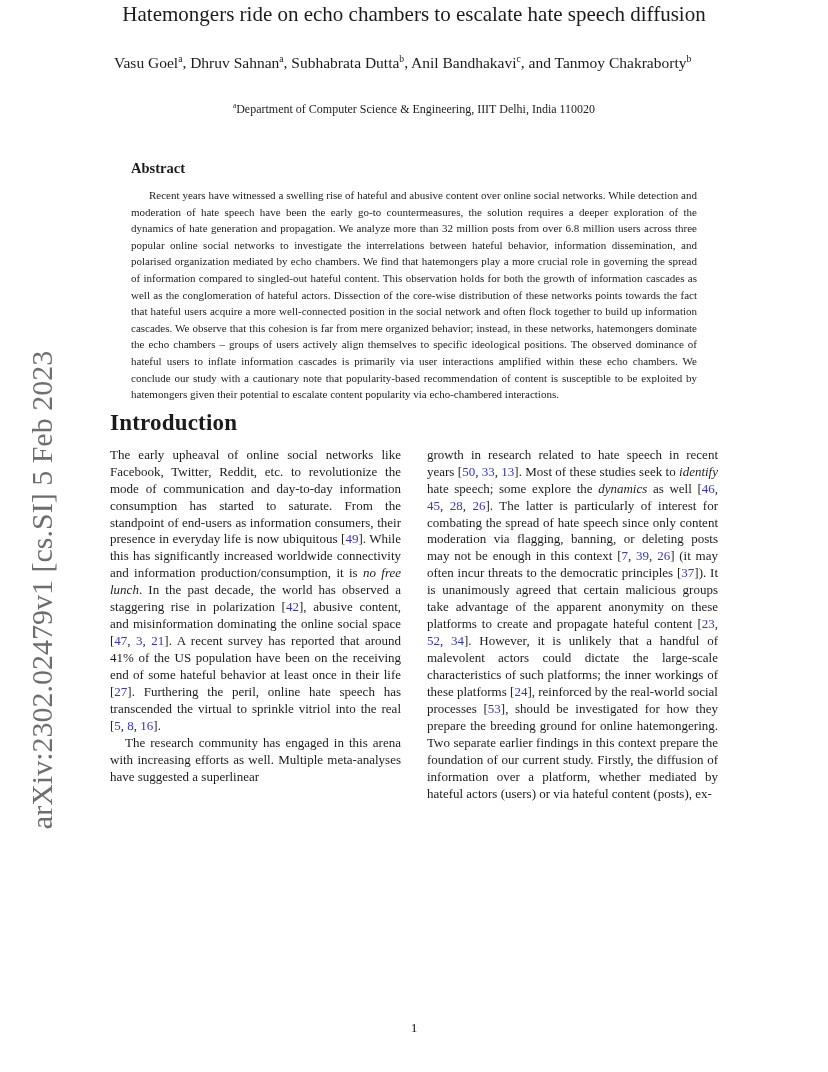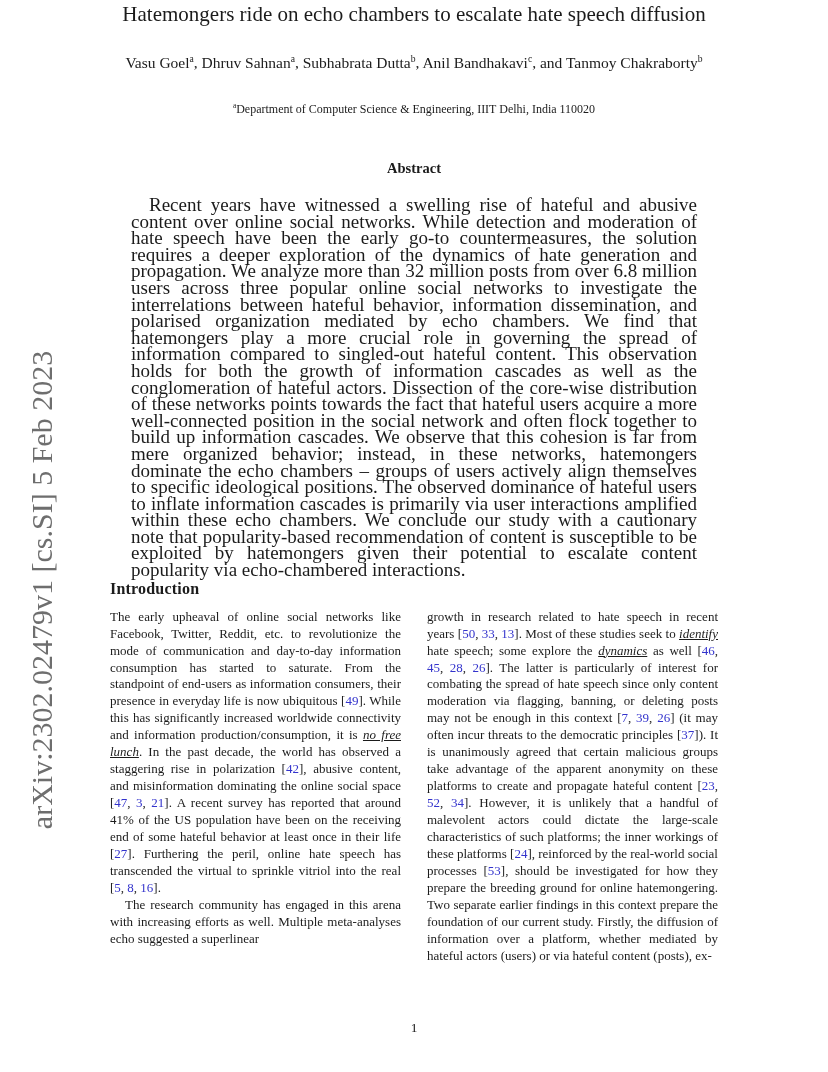--- a/index.html
+++ b/index.html
@@ -17,45 +17,44 @@
     color:var(--text-color);
   }
   .content{margin:0 110px;}
   .title{
     text-align:center;
     font-size:21px;line-height:29px;
     max-width:600px;margin:0 auto;
     font-weight:normal;
   }
   .authors{
-    text-align:center;
     font-size:15.5px;line-height:19.5px;
     margin:24px auto 0 auto;max-width:600px;
   }
   sup{font-size:0.62em;line-height:0;}
   .affiliations{margin-top:27px;text-align:center;font-size:12px;line-height:18.5px;}
   .abstract{width:566px;margin:0 auto;}
   .abstract-heading{
-    text-align:center;font-weight:bold;font-size:14.5px;
+    font-weight:bold;font-size:14.5px;
     margin-top:42px;
   }
   .abstract-text{
-    margin-top:20px;
-    font-size:19px;line-height:16.6px;
+    margin-top:10px;
+    font-size:11px;line-height:16.6px;
     text-align:justify;text-indent:18px;
   }
   .section-heading{
-    font-size:16px;font-weight:bold;
-    margin-top:1px;letter-spacing:0.2px;
+    font-size:23px;font-weight:bold;
+    margin-top:7px;letter-spacing:0.2px;
   }
   .columns{display:flex;gap:26px;margin-top:11px;}
   .col{width:297px;font-size:13px;line-height:16.95px;text-align:justify;}
   .col p{margin:0;}
   .col p + p{text-indent:15px;}
-  em{font-style:italic;text-decoration:underline;}
+  em{font-style:italic;}
   .cite{color:var(--cite-color);font-family:Liberation Serif, serif;}
   .watermark{
     position:absolute;
     left:42px;top:590px;
     transform:translate(-50%,-50%) rotate(-90deg);
     white-space:nowrap;
     font-size:30px;
     color:var(--wm-color);
   }
   .pagenum{
@@ -83,21 +82,21 @@
     <div class="abstract">
       <div class="abstract-heading">Abstract</div>
       <div class="abstract-text">Recent years have witnessed a swelling rise of hateful and abusive content over online social networks. While detection and moderation of hate speech have been the early go-to countermeasures, the solution requires a deeper exploration of the dynamics of hate generation and propagation. We analyze more than 32 million posts from over 6.8 million users across three popular online social networks to investigate the interrelations between hateful behavior, information dissemination, and polarised organization mediated by echo chambers. We find that hatemongers play a more crucial role in governing the spread of information compared to singled-out hateful content. This observation holds for both the growth of information cascades as well as the conglomeration of hateful actors. Dissection of the core-wise distribution of these networks points towards the fact that hateful users acquire a more well-connected position in the social network and often flock together to build up information cascades. We observe that this cohesion is far from mere organized behavior; instead, in these networks, hatemongers dominate the echo chambers – groups of users actively align themselves to specific ideological positions. The observed dominance of hateful users to inflate information cascades is primarily via user interactions amplified within these echo chambers. We conclude our study with a cautionary note that popularity-based recommendation of content is susceptible to be exploited by hatemongers given their potential to escalate content popularity via echo-chambered interactions.</div>
     </div>
 
     <div class="section-heading">Introduction</div>
 
     <div class="columns">
       <div class="col">
           <p>The early upheaval of online social networks like Facebook, Twitter, Reddit, etc. to revolutionize the mode of communication and day-to-day information consumption has started to saturate. From the standpoint of end-users as information consumers, their presence in everyday life is now ubiquitous [<span class="cite">49</span>]. While this has significantly increased worldwide connectivity and information production/consumption, it is <em>no free lunch</em>. In the past decade, the world has observed a staggering rise in polarization [<span class="cite">42</span>], abusive content, and misinformation dominating the online social space [<span class="cite">47</span>, <span class="cite">3</span>, <span class="cite">21</span>]. A recent survey has reported that around 41% of the US population have been on the receiving end of some hateful behavior at least once in their life [<span class="cite">27</span>]. Furthering the peril, online hate speech has transcended the virtual to sprinkle vitriol into the real [<span class="cite">5</span>, <span class="cite">8</span>, <span class="cite">16</span>].</p>
-          <p>The research community has engaged in this arena with increasing efforts as well. Multiple meta-analyses echo suggested a superlinear</p>
+          <p>The research community has engaged in this arena with increasing efforts as well. Multiple meta-analyses have suggested a superlinear</p>
         </div>
       <div class="col">
           <p>growth in research related to hate speech in recent years [<span class="cite">50</span>, <span class="cite">33</span>, <span class="cite">13</span>]. Most of these studies seek to <em>identify</em> hate speech; some explore the <em>dynamics</em> as well [<span class="cite">46</span>, <span class="cite">45</span>, <span class="cite">28</span>, <span class="cite">26</span>]. The latter is particularly of interest for combating the spread of hate speech since only content moderation via flagging, banning, or deleting posts may not be enough in this context [<span class="cite">7</span>, <span class="cite">39</span>, <span class="cite">26</span>] (it may often incur threats to the democratic principles [<span class="cite">37</span>]). It is unanimously agreed that certain malicious groups take advantage of the apparent anonymity on these platforms to create and propagate hateful content [<span class="cite">23</span>, <span class="cite">52</span>, <span class="cite">34</span>]. However, it is unlikely that a handful of malevolent actors could dictate the large-scale characteristics of such platforms; the inner workings of these platforms [<span class="cite">24</span>], reinforced by the real-world social processes [<span class="cite">53</span>], should be investigated for how they prepare the breeding ground for online hatemongering. Two separate earlier findings in this context prepare the foundation of our current study. Firstly, the diffusion of information over a platform, whether mediated by hateful actors (users) or via hateful content (posts), ex-</p>
         </div>
     </div>
 
   </div>
 
   <div class="pagenum">1</div>
 

